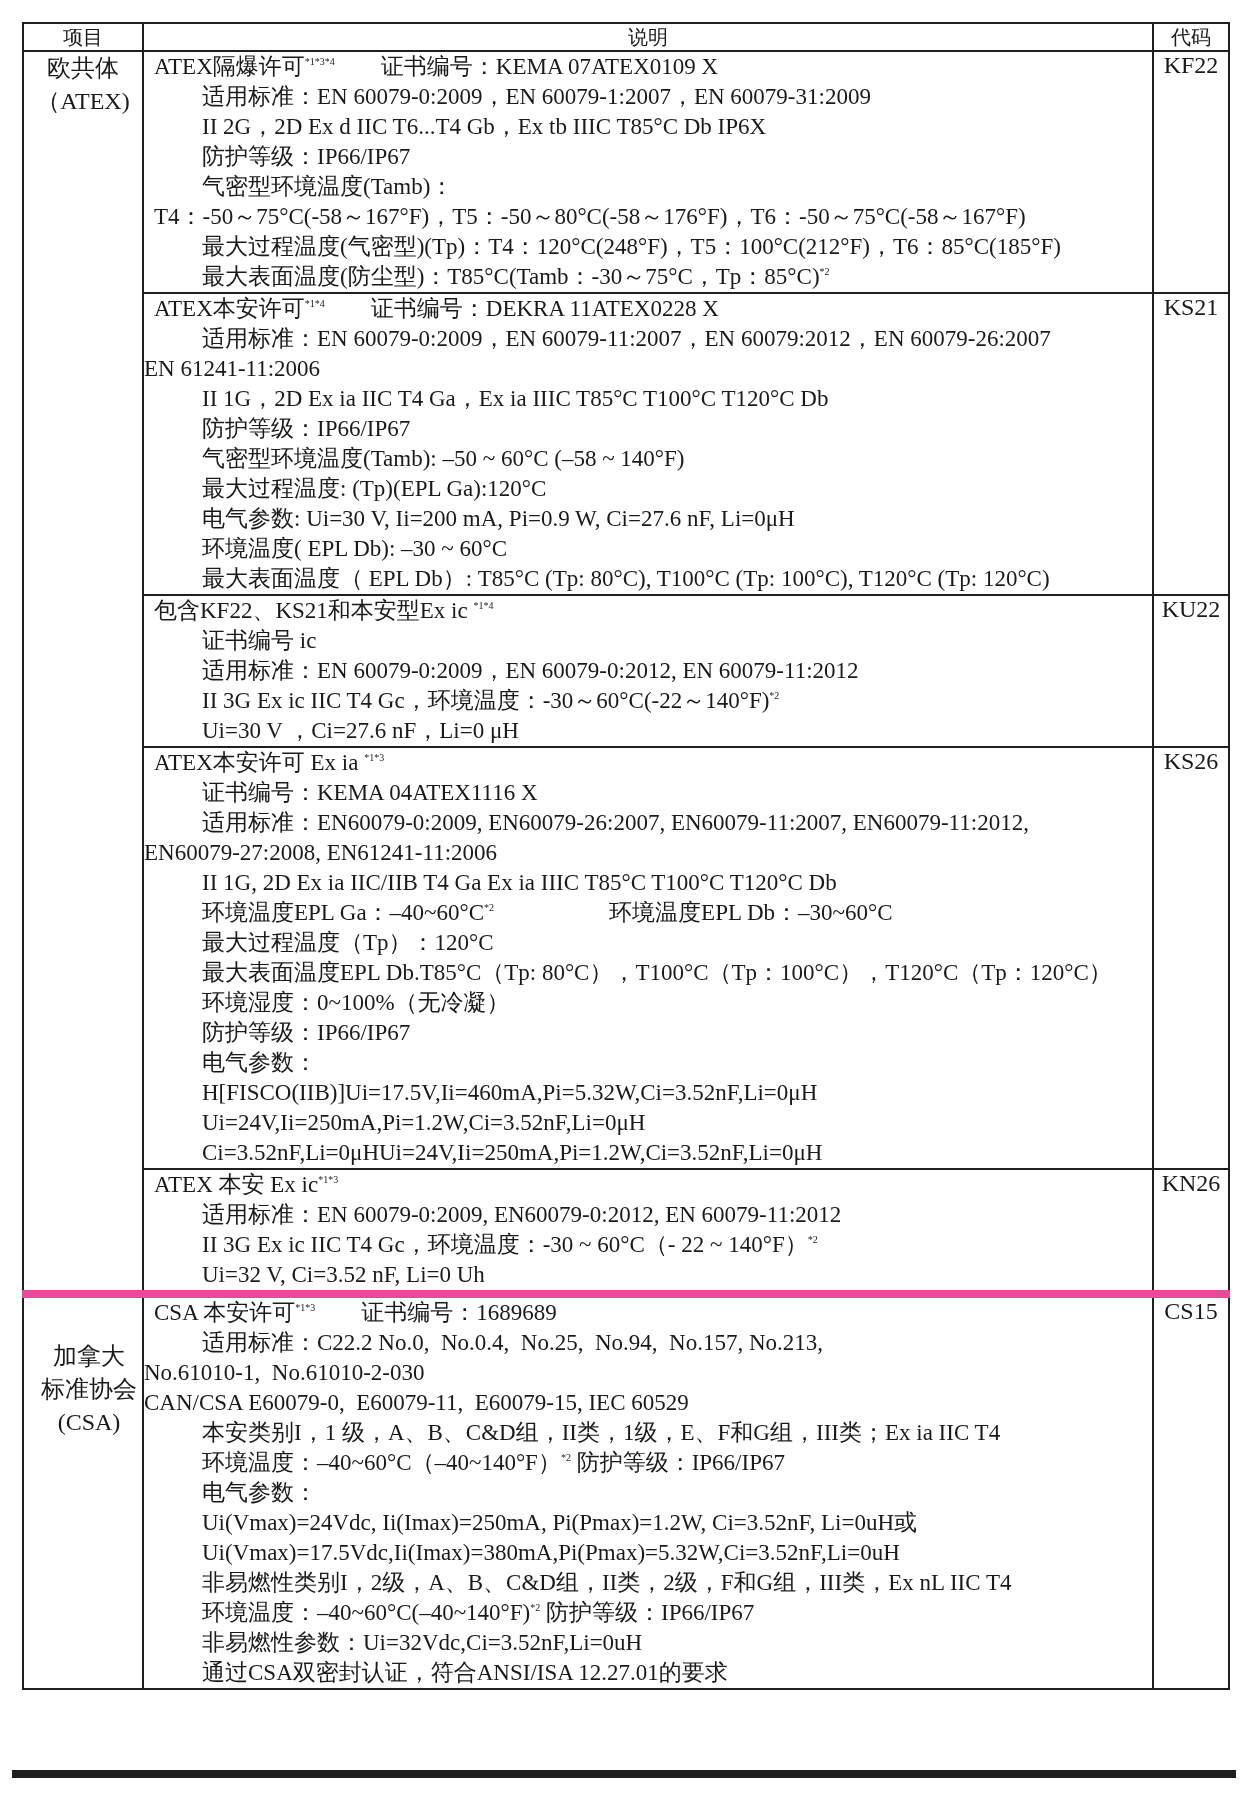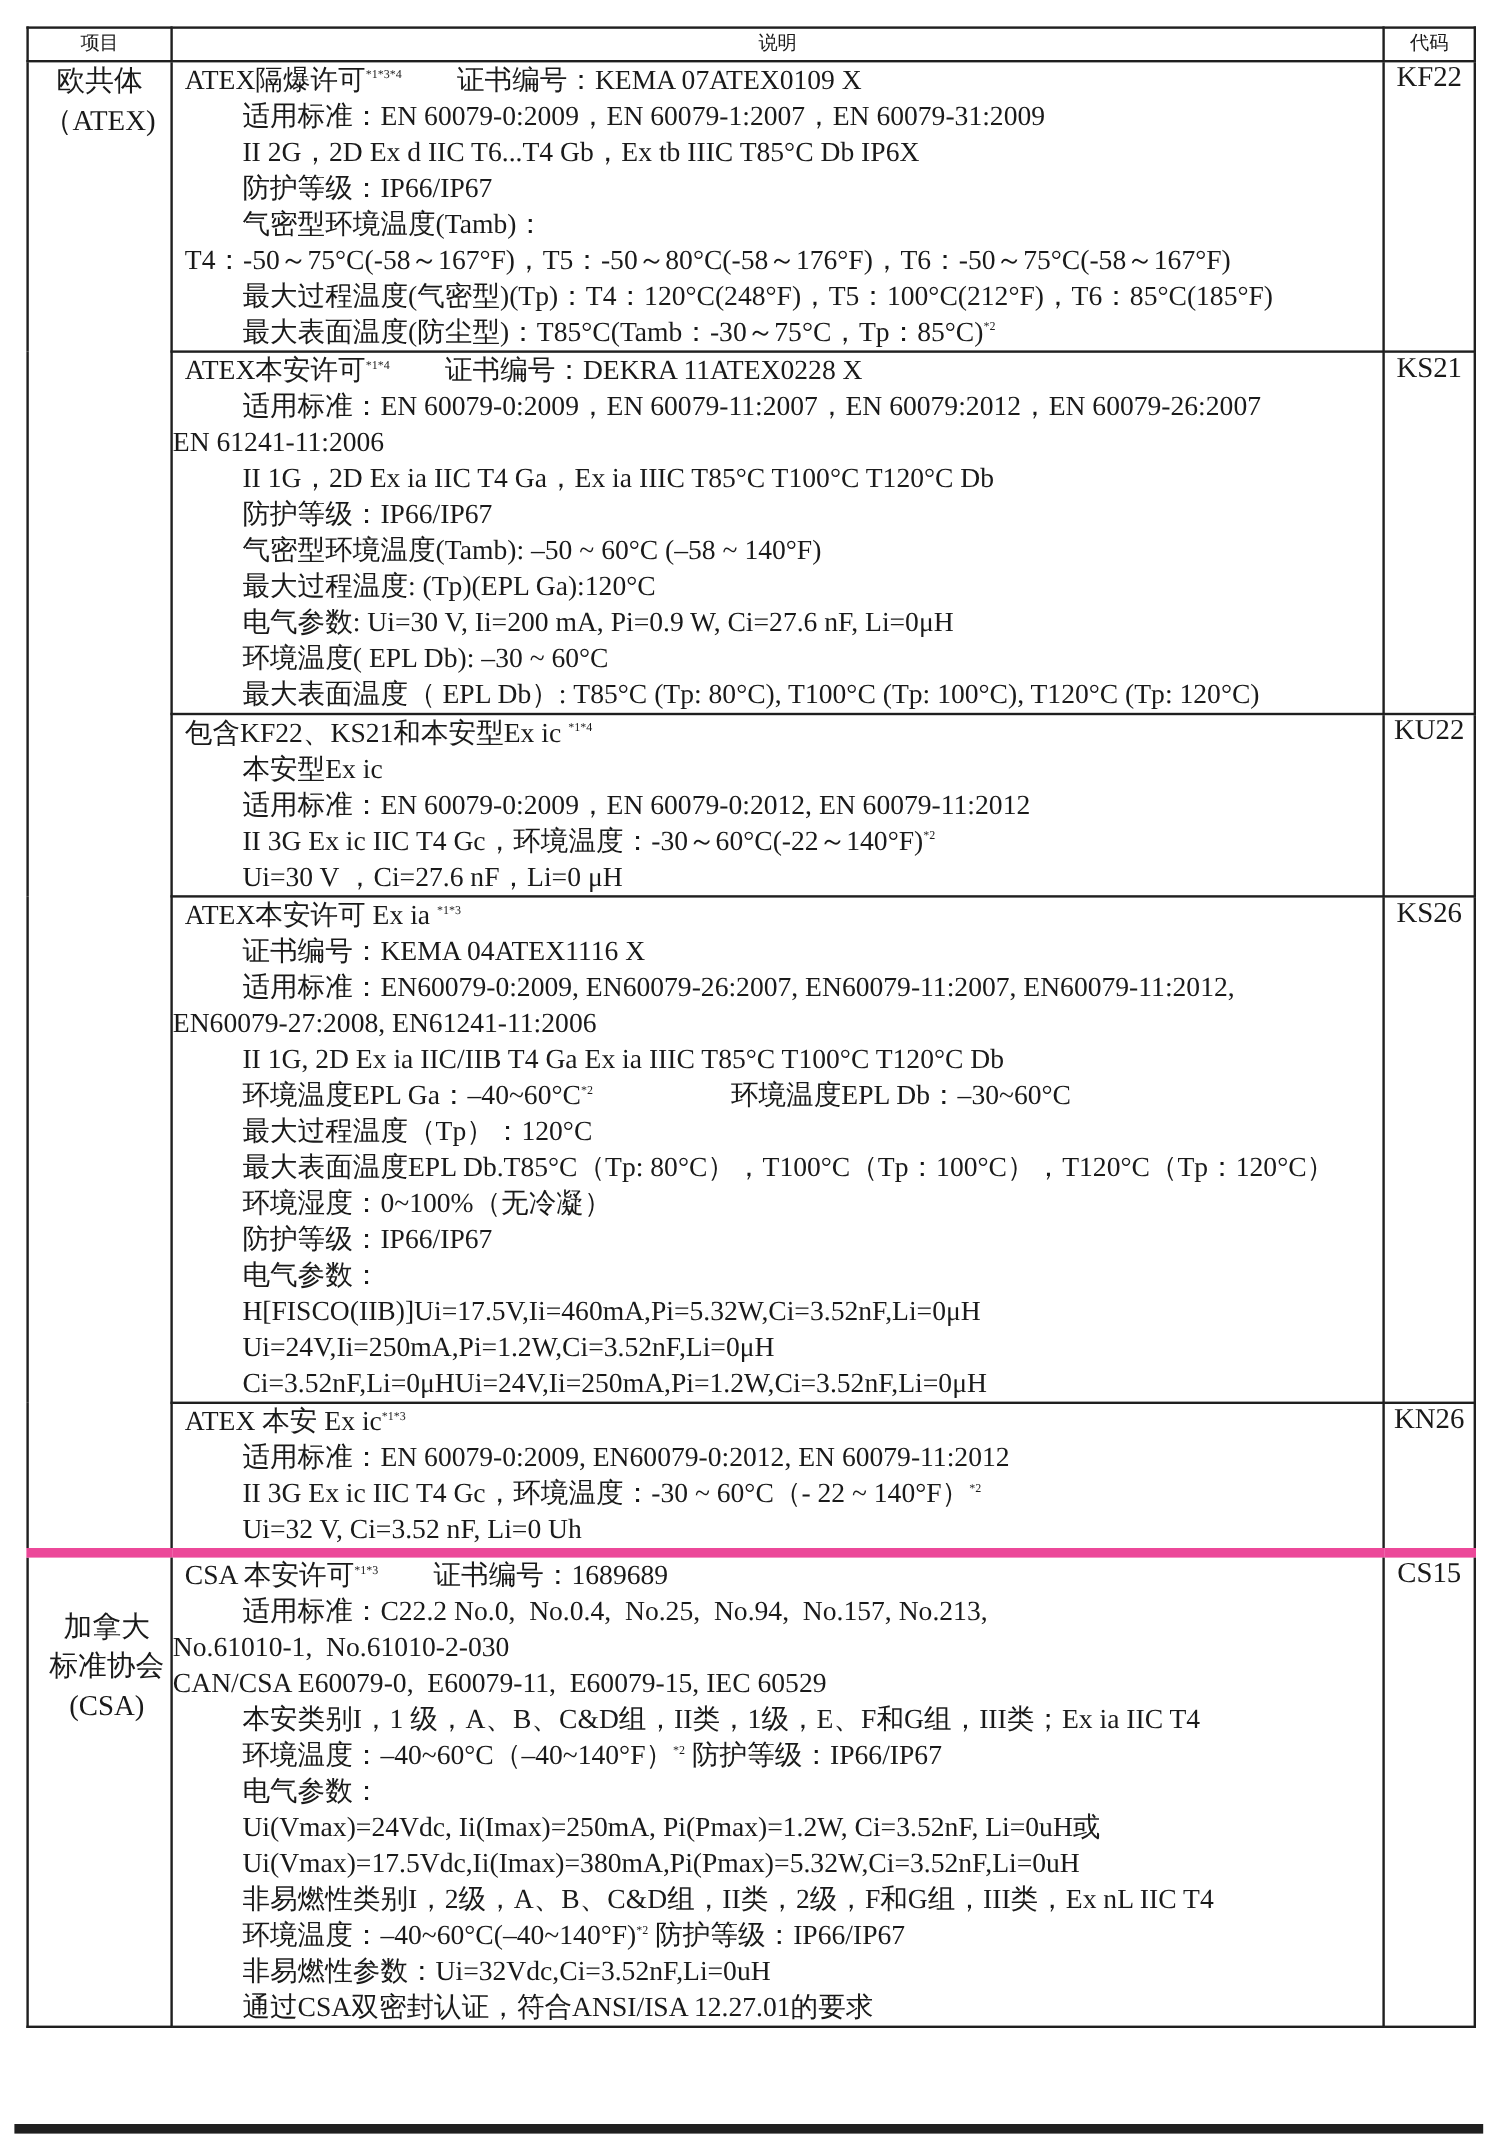--- a/index.html
+++ b/index.html
@@ -23,21 +23,21 @@
     border: 2px solid #1f1f1f;
     padding: 0;
     vertical-align: top;
     font-weight: normal;
   }
   thead th {
     border-bottom: 4px solid #1f1f1f;
     height: 26px;
     line-height: 26px;
     text-align: center;
-    font-size: 16px;
+    font-size: 20px;
   }
   tr.group-start td { border-top: 8px solid #ec4899; }
   td.item-cell {
     text-align: center;
     font-size: 24px;
     line-height: 33px;
   }
   td.item-cell.g0 { }
   td.item-cell.g1 { padding-top: 42px; padding-left: 12px; }
   td.desc-cell { padding: 3px 0 3px 0; }
@@ -116,21 +116,21 @@
             <div class="desc-line ind1">最大过程温度: (Tp)(EPL Ga):120°C</div>
             <div class="desc-line ind1">电气参数: Ui=30 V, Ii=200 mA, Pi=0.9 W, Ci=27.6 nF, Li=0μH</div>
             <div class="desc-line ind1">环境温度( EPL Db): –30 ~ 60°C</div>
             <div class="desc-line ind1">最大表面温度（ EPL Db）: T85°C (Tp: 80°C), T100°C (Tp: 100°C), T120°C (Tp: 120°C)</div>
           </td>
           <td class="code-cell">KS21</td>
         </tr>
         <tr>
           <td class="desc-cell">
             <div class="desc-line ind0">包含KF22、KS21和本安型Ex ic <sup>*1*4</sup></div>
-            <div class="desc-line ind1">本安型Ex ic</div>
+            <div class="desc-line ind1">证书编号 ic</div>
             <div class="desc-line ind1">适用标准：EN 60079-0:2009，EN 60079-0:2012, EN 60079-11:2012</div>
             <div class="desc-line ind1">II 3G Ex ic IIC T4 Gc，环境温度：-30～60°C(-22～140°F)<sup>*2</sup></div>
             <div class="desc-line ind1">Ui=30 V ，Ci=27.6 nF，Li=0 μH</div>
           </td>
           <td class="code-cell">KU22</td>
         </tr>
         <tr>
           <td class="desc-cell">
             <div class="desc-line ind0">ATEX本安许可 Ex ia <sup>*1*3</sup></div>
             <div class="desc-line ind1">证书编号：KEMA 04ATEX1116 X</div>

